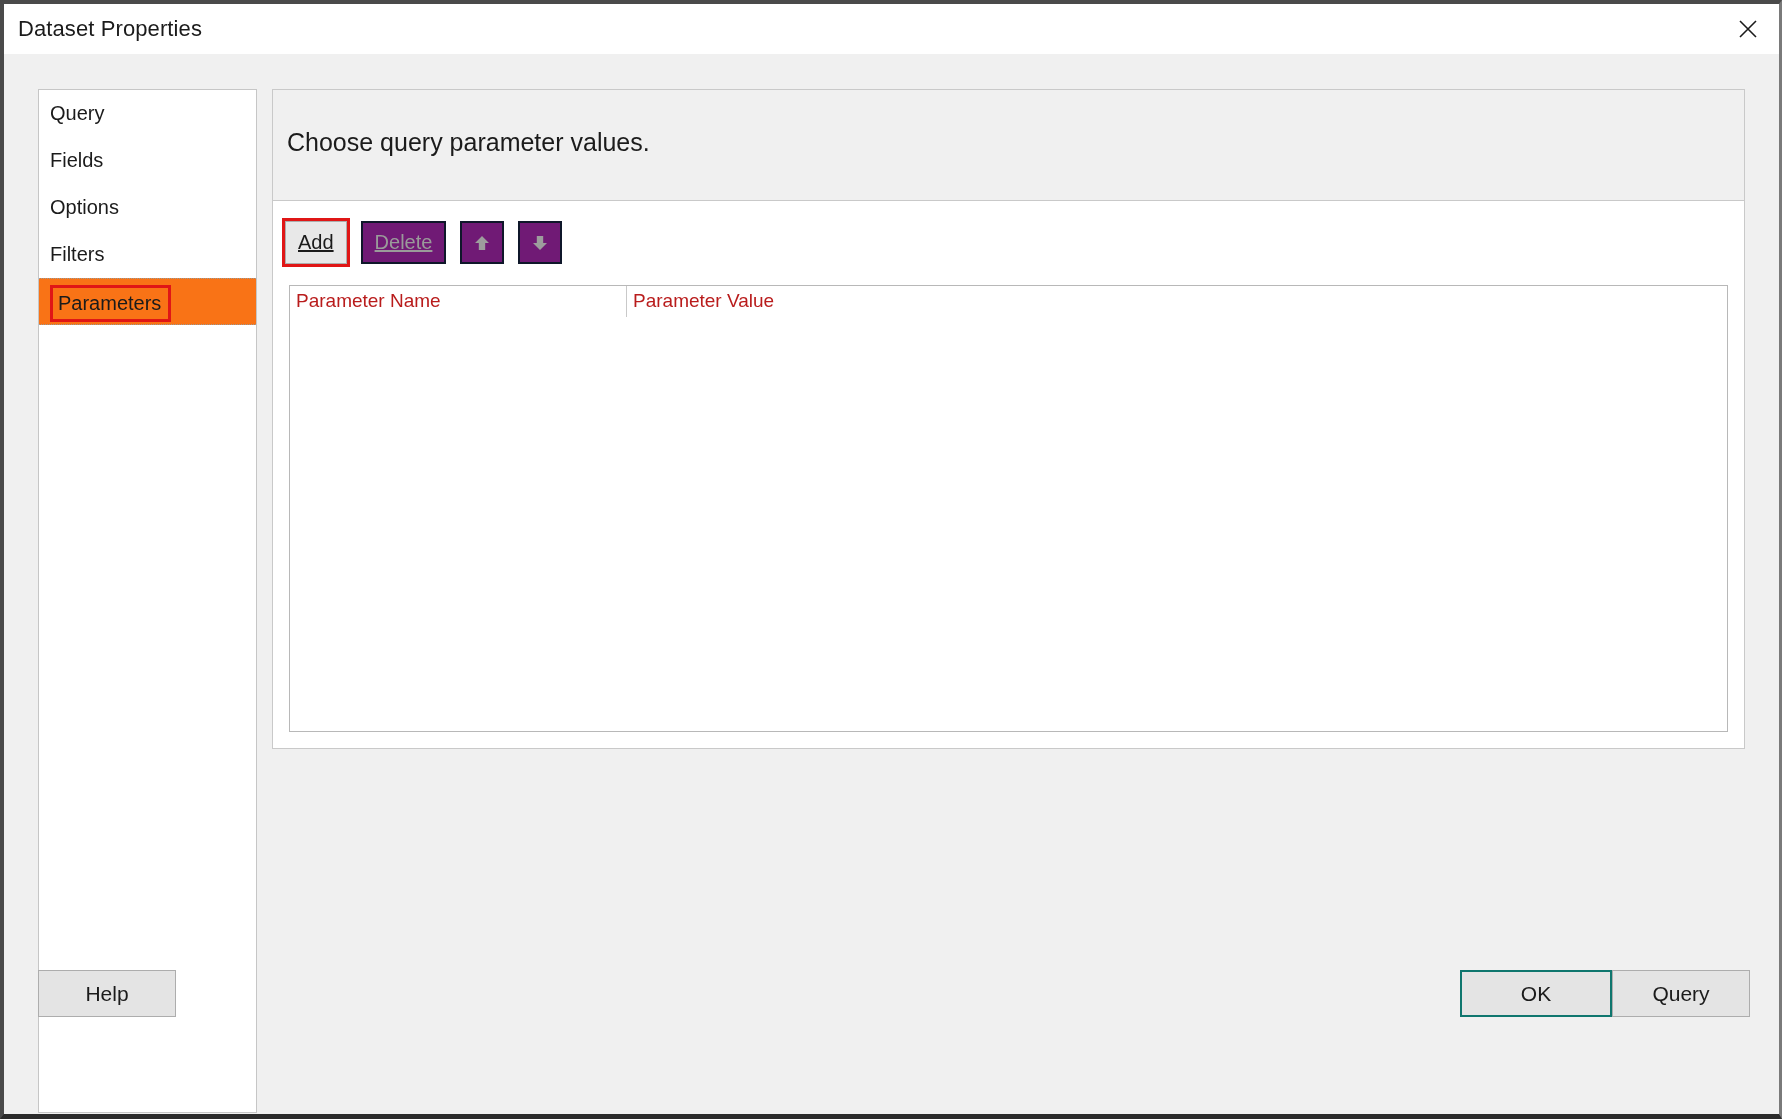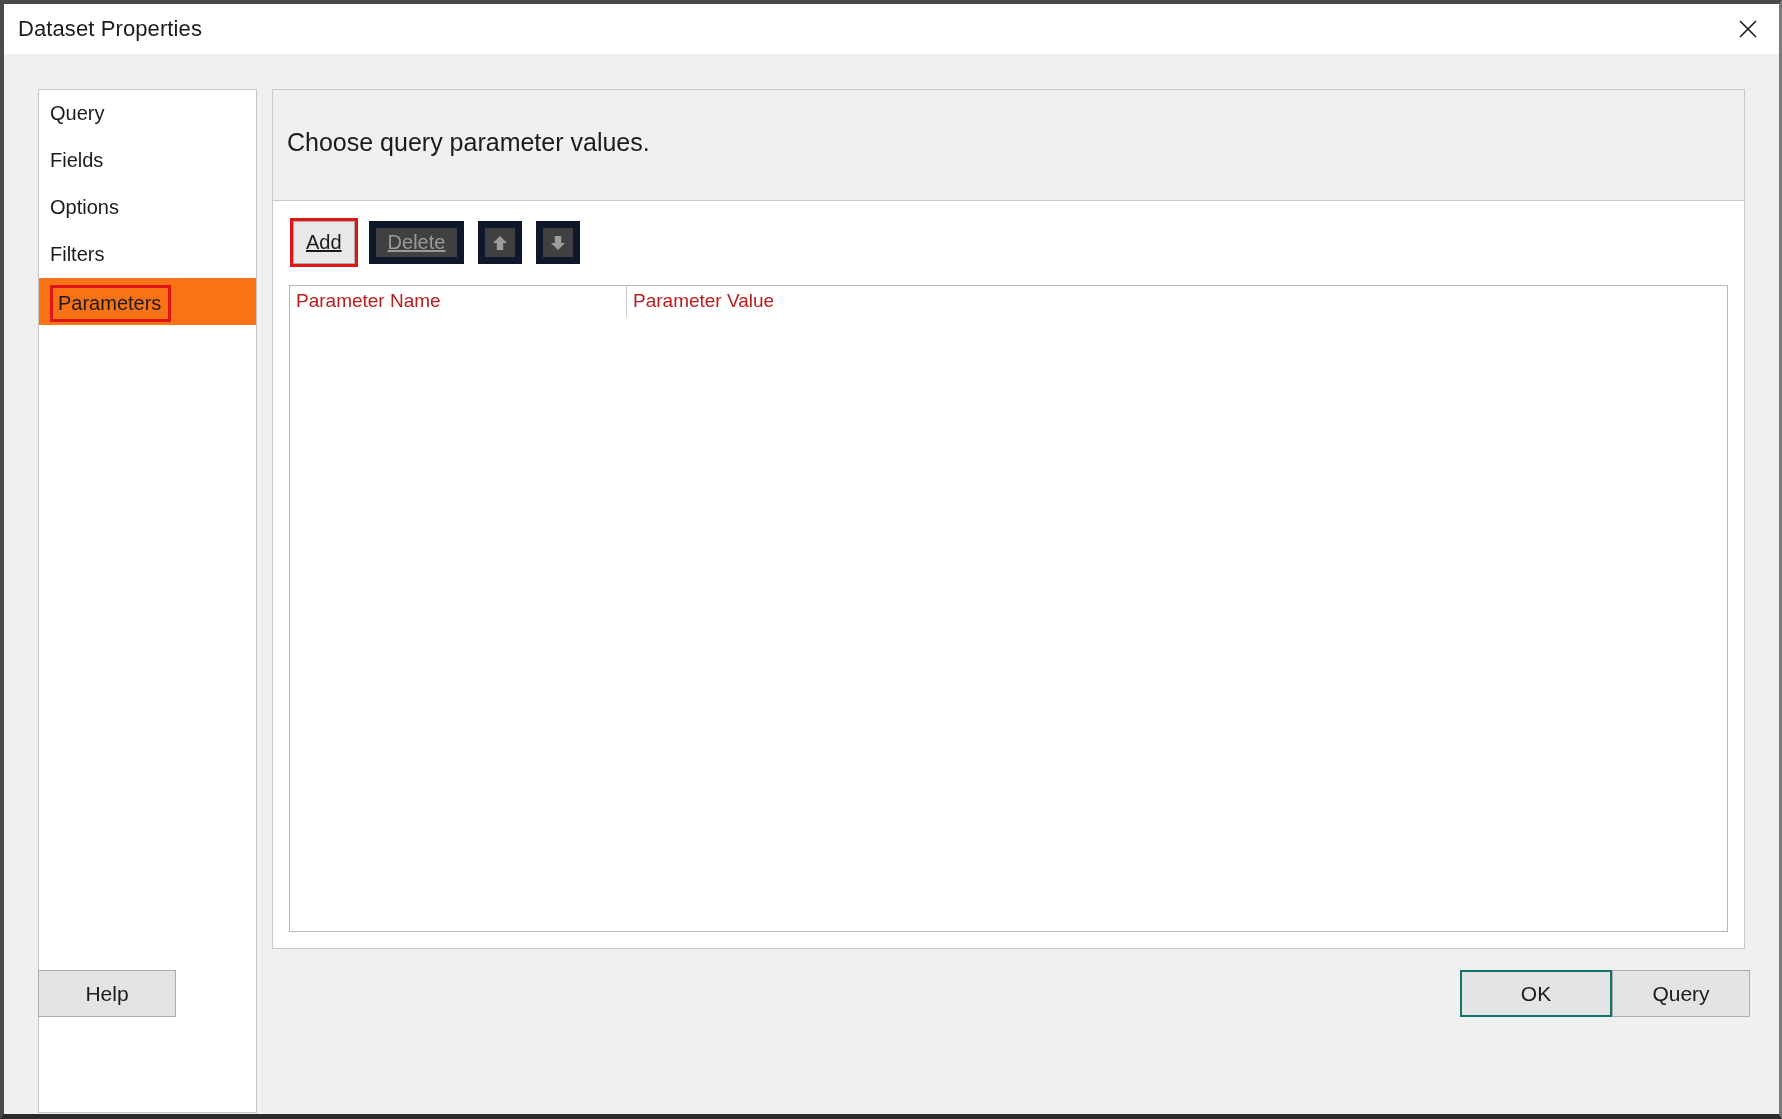--- a/index.html
+++ b/index.html
@@ -98,21 +98,21 @@
     line-height: 28px;
     position: relative;
     top: 1px;
   }
   
   .content {
     position: absolute;
     left: 268px;
     top: 35px;
     right: 34px;
-    height: 860px;
+    height: 660px;
     background: #ffffff;
     border: 1px solid #c9c9c9;
     box-sizing: border-box;
   }
   .content-header {
     position: absolute;
     left: 0; top: 0; right: 0;
     height: 111px;
     background: #f0f0f0;
     border-bottom: 1px solid #c9c9c9;
@@ -121,32 +121,32 @@
   .content-header .heading {
     position: absolute;
     left: 14px;
     top: 38px;
     font-size: 25px;
     color: #1b1b1b;
   }
   
   .toolbar {
     position: absolute;
-    left: 20px;
+    left: 12px;
     top: 131px;
     height: 43px;
     display: flex;
     align-items: flex-start;
     gap: 14px;
   }
   .tbtn {
     height: 43px;
     min-width: 44px;
-    background: #404040;
-    border: 7px solid #0f172a;
+    background: #701a75;
+    border: 2px solid #0f172a;
     box-sizing: border-box;
     display: flex;
     align-items: center;
     justify-content: center;
     font-size: 20px;
     color: #9a9a9a;
     padding: 0 12px;
     cursor: default;
   }
   .tbtn.enabled {

